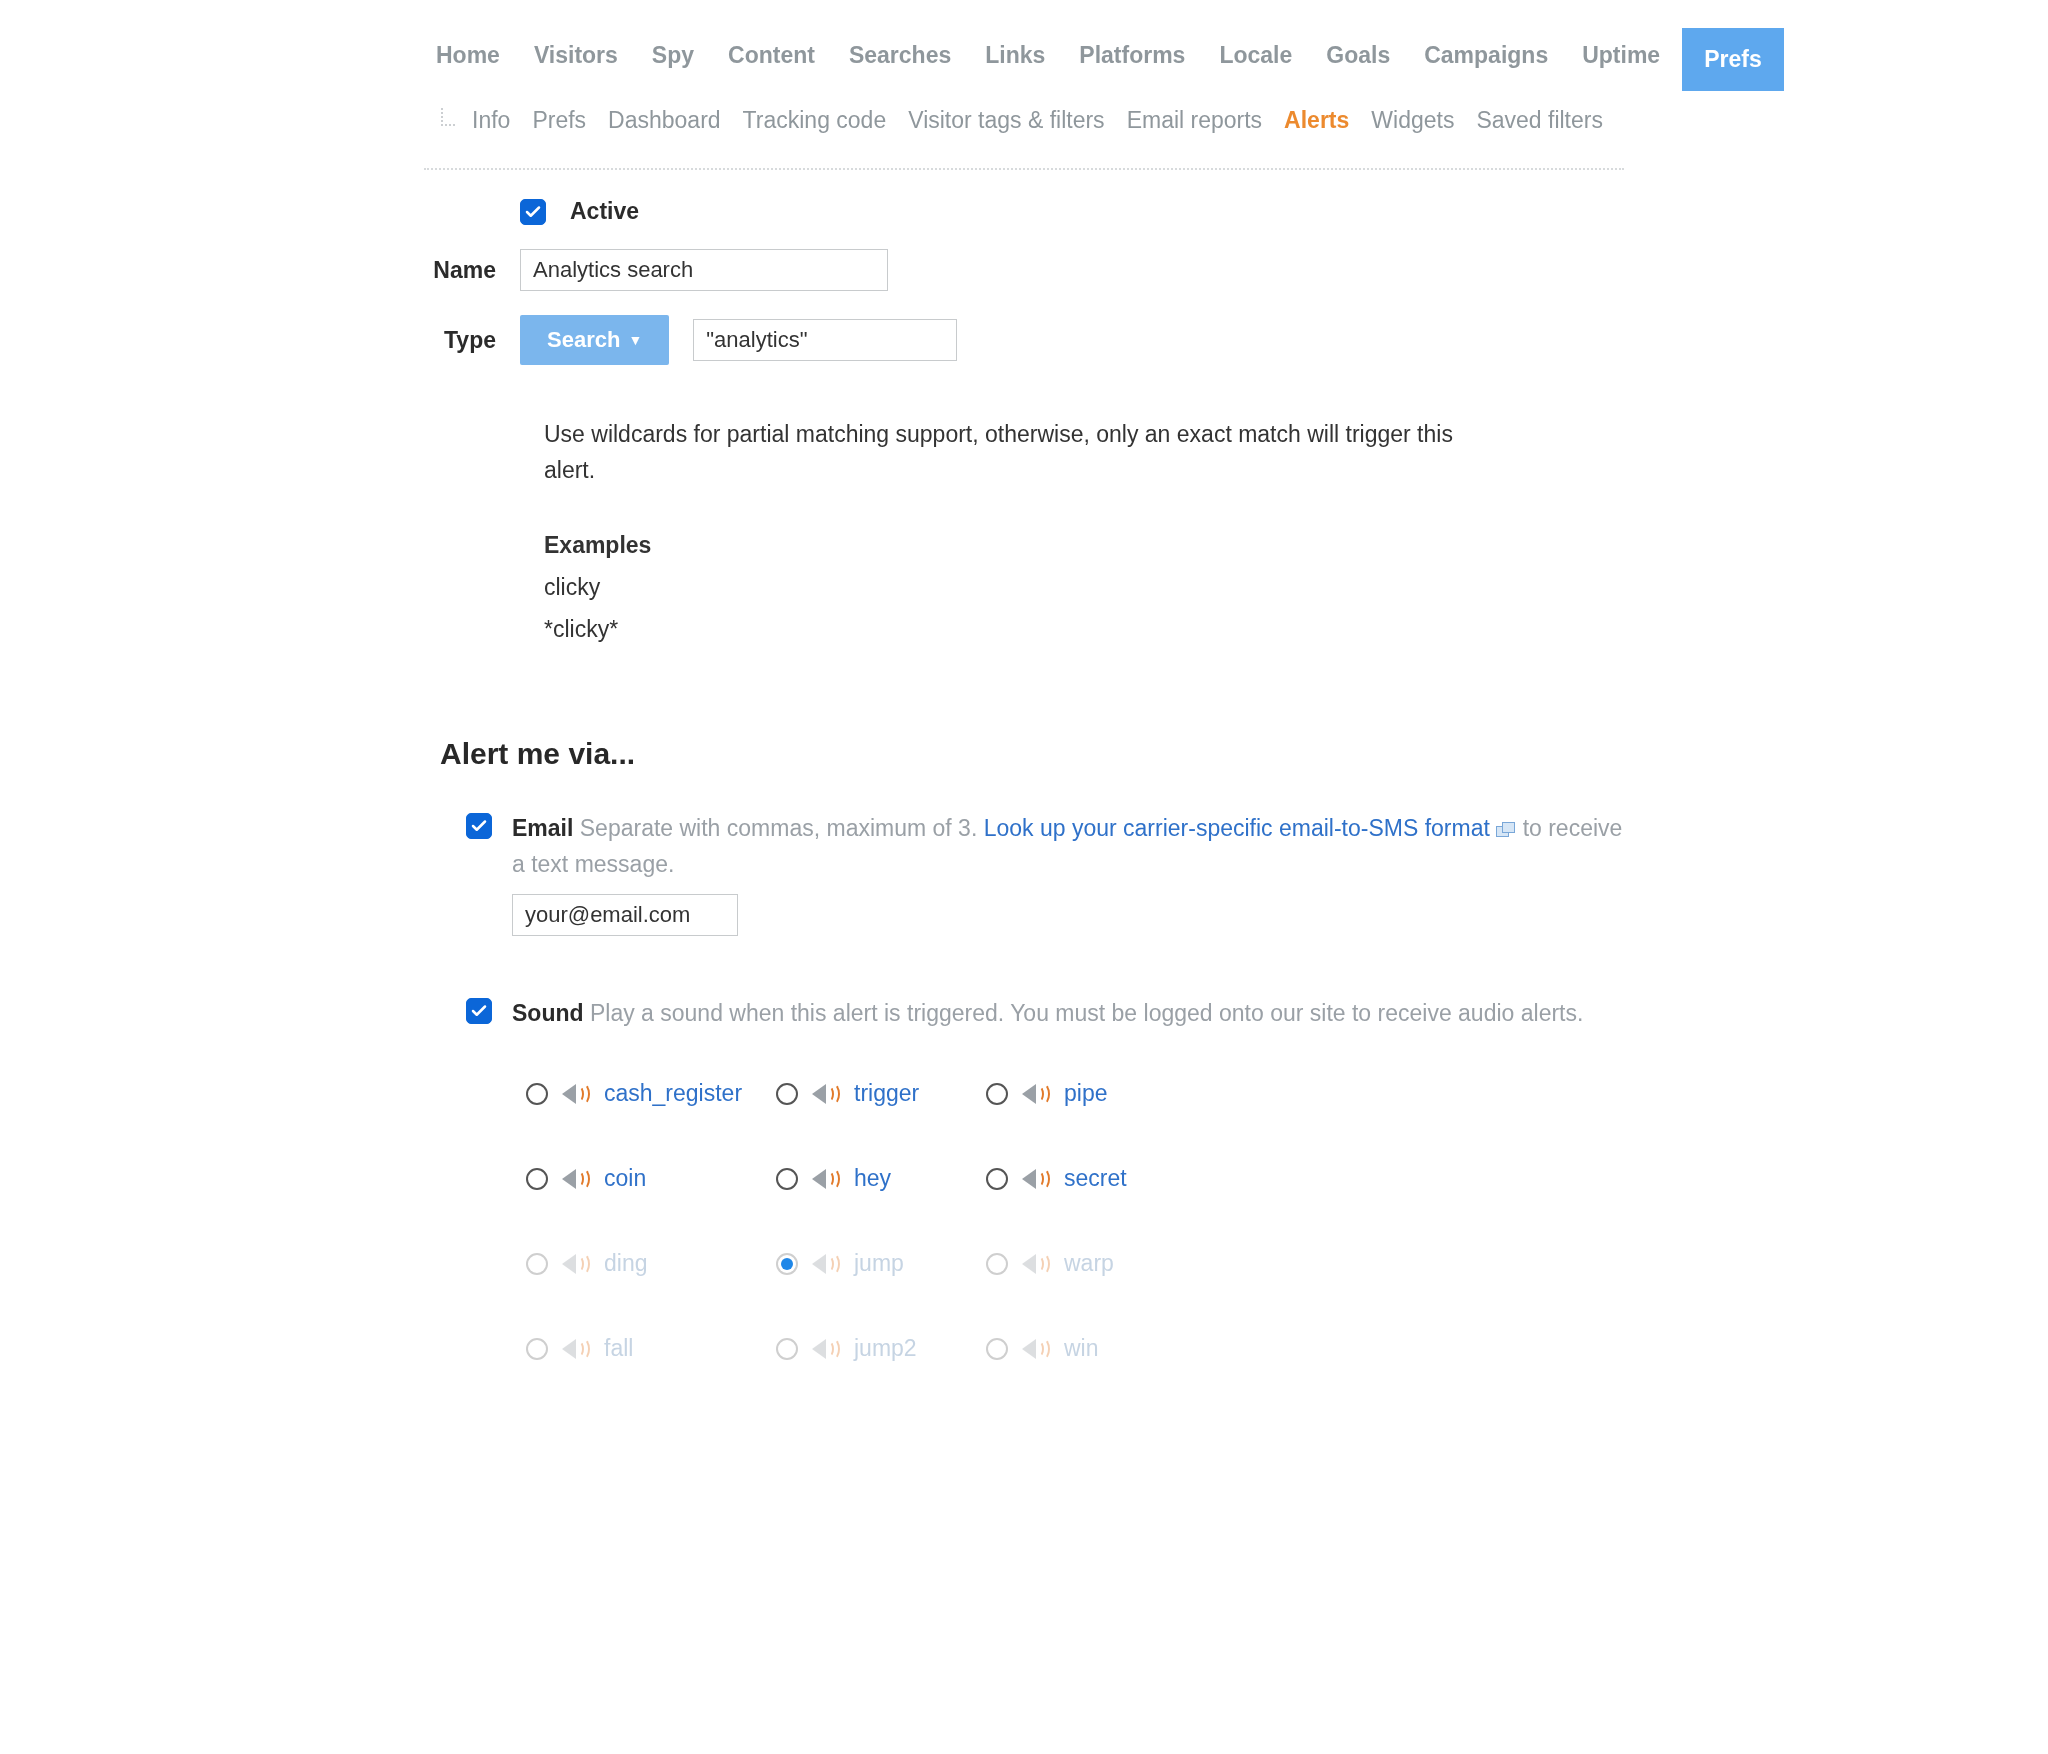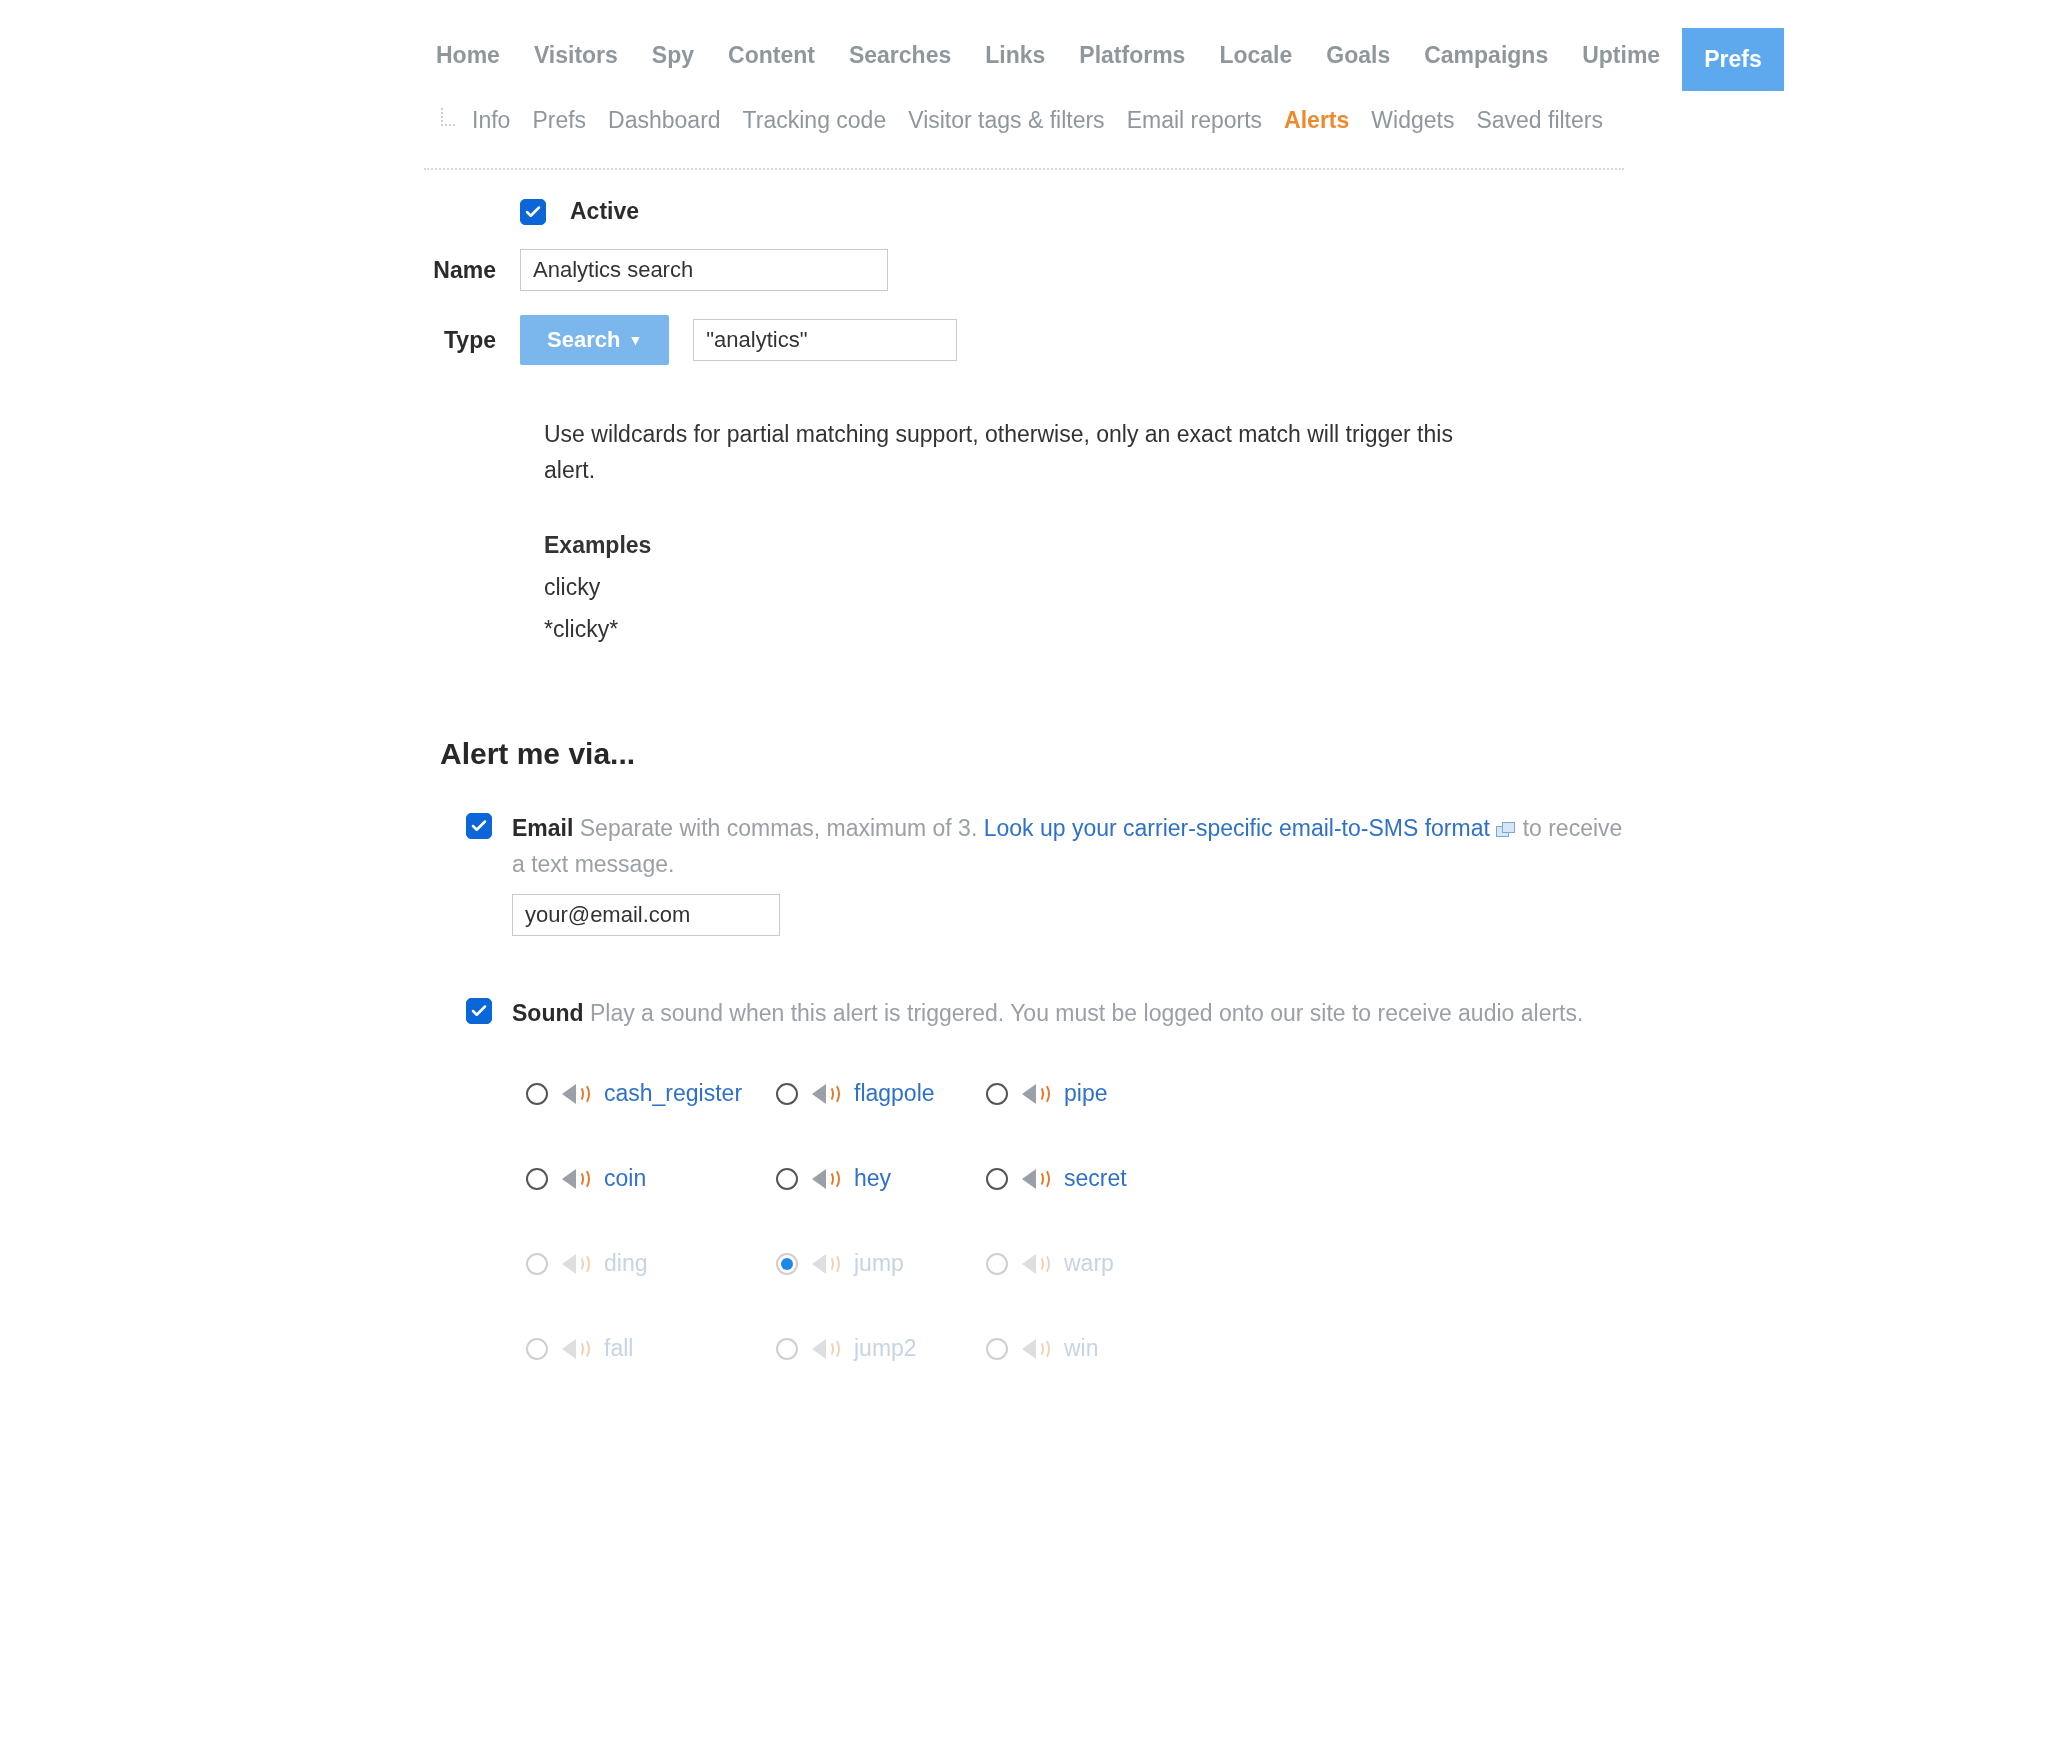--- a/index.html
+++ b/index.html
@@ -134,21 +134,21 @@
     background: #fff;
     height: 42px;
     padding: 4px 12px;
     font-size: 22px;
     color: #333;
     font-family: inherit;
     outline: none;
   }
   .w-name { width: 368px; }
   .w-type { width: 264px; }
-  .w-email { width: 268px; }
+  .w-email { width: 226px; }
   .dropdown {
     background: #7bb6ed;
     color: #fff;
     font-weight: 700;
     padding: 6px 27px;
     border-radius: 2px;
     cursor: pointer;
     display: inline-flex;
     align-items: center;
     gap: 8px;
@@ -417,21 +417,21 @@
               </span>
               <span class="sname">cash_register</span>
             </div>
             <div class="sound-item">
               <span class="radio"></span>
               <span class="sicon">
                 <span class="body"></span>
                 <span class="wave1"></span>
                 <span class="wave2"></span>
               </span>
-              <span class="sname">flagpole</span>
+              <span class="sname">trigger</span>
             </div>
             <div class="sound-item">
               <span class="radio"></span>
               <span class="sicon">
                 <span class="body"></span>
                 <span class="wave1"></span>
                 <span class="wave2"></span>
               </span>
               <span class="sname">pipe</span>
             </div>

